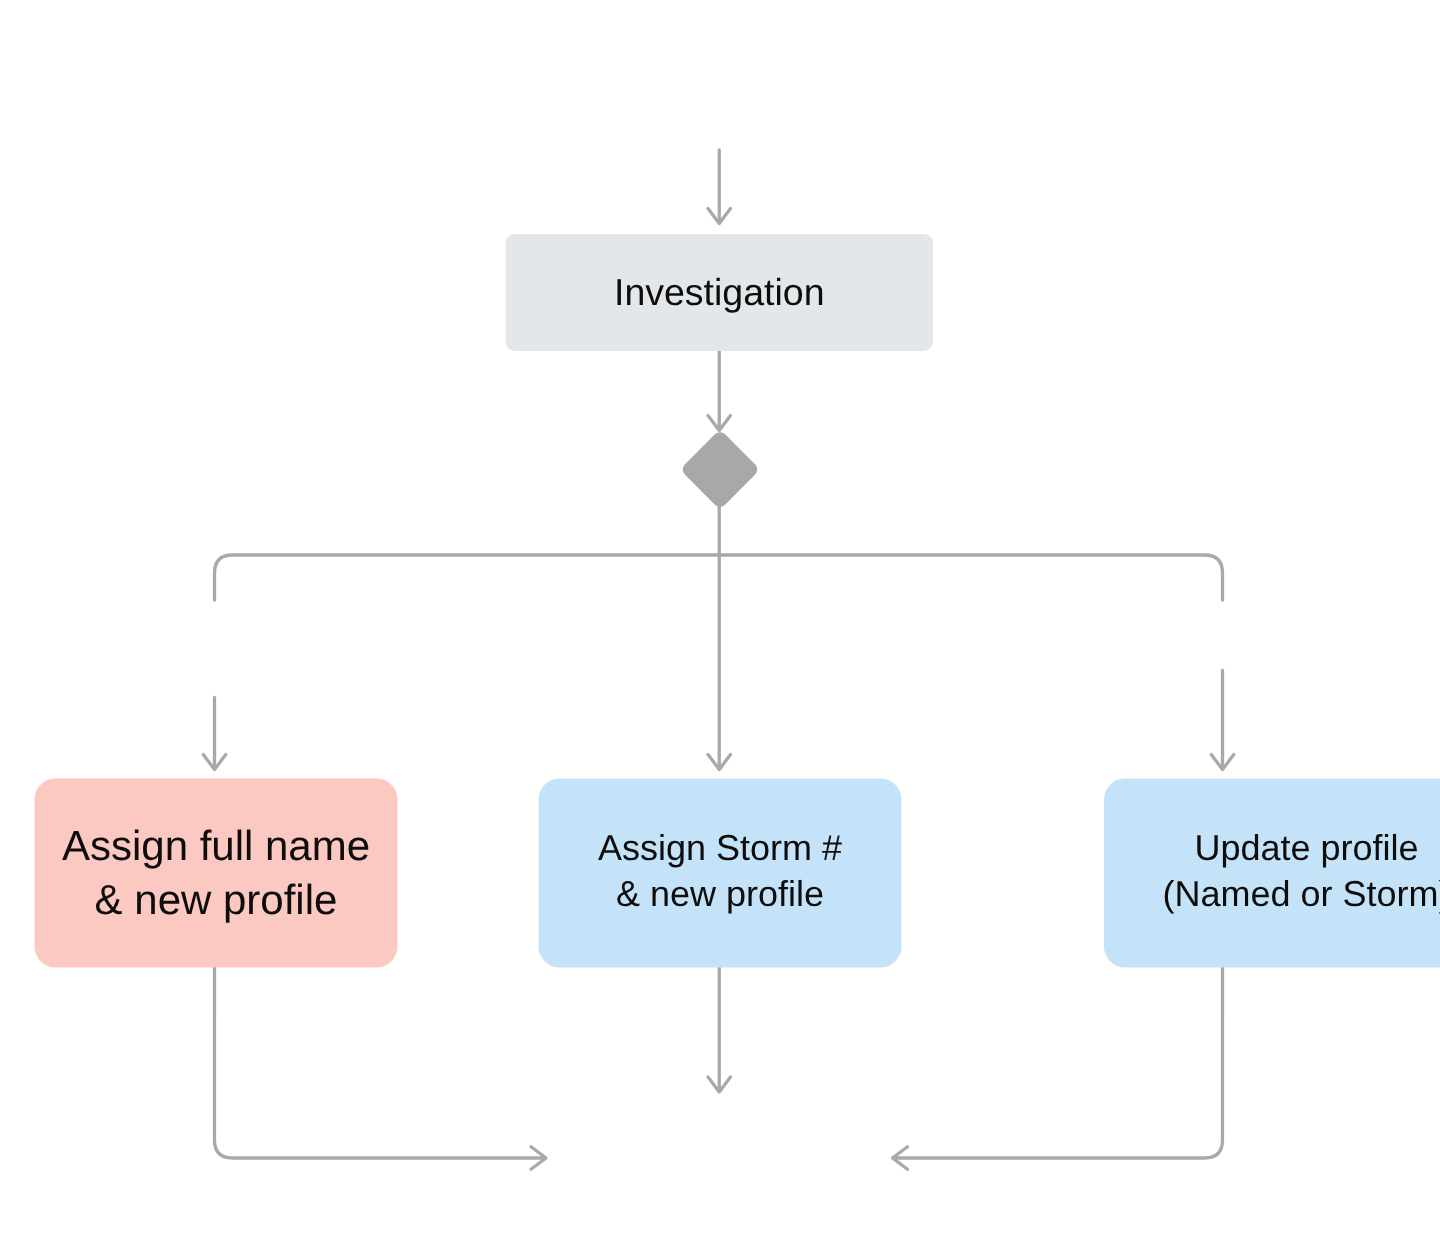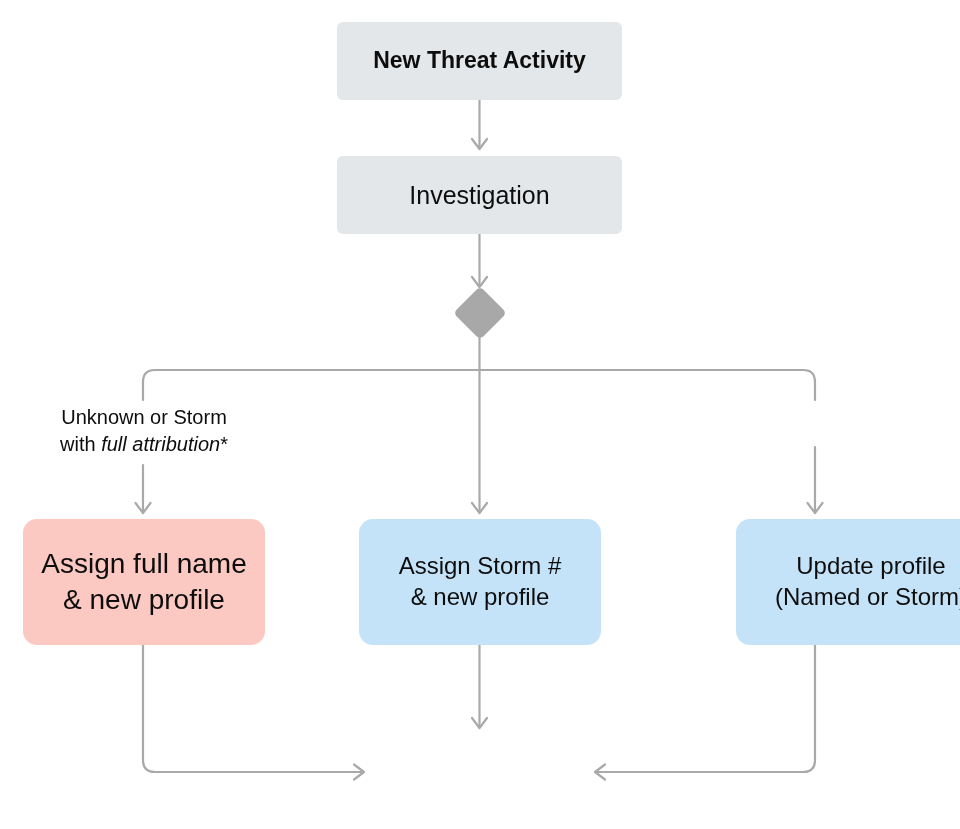--- a/index.html
+++ b/index.html
@@ -141,34 +141,27 @@
       <path d="M354,764.5 L364,772 L354,779.5"></path>
 
       <path d="M479.5,645 L479.5,726"></path>
       <path d="M472,718 L479.5,728 L487,718"></path>
 
       <path d="M815,645 L815,760 Q815,772 803,772 L597,772"></path>
       <path d="M605,764.5 L595,772 L605,779.5"></path>
     </g>
   </svg>
 
-  <div class="node node-grey" id="node-new-threat-activity">
-    <span class="node-label">New Threat Activity</span>
-  </div>
 
   <div class="node node-grey" id="node-investigation">
     <span class="node-label">Investigation</span>
   </div>
 
   <div class="decision-diamond"></div>
 
-  <div class="edge-label" id="label-unknown-or-storm">
-    <span>Unknown or Storm</span><br>
-    <span>with </span><span class="ital">full attribution</span><span>*</span>
-  </div>
 
 
 
   <div class="node node-pink" id="node-assign-full-name">
     <span class="node-label">Assign full name
 &amp; new profile</span>
   </div>
 
   <div class="node node-blue" id="node-assign-storm">
     <span class="node-label">Assign Storm #

